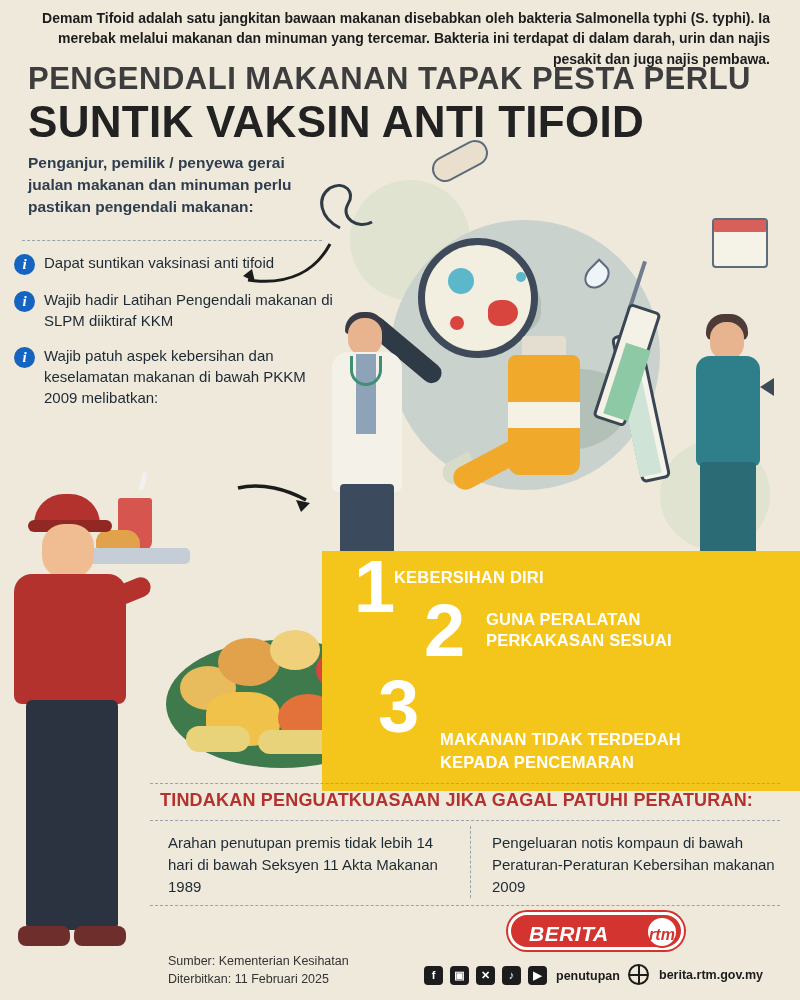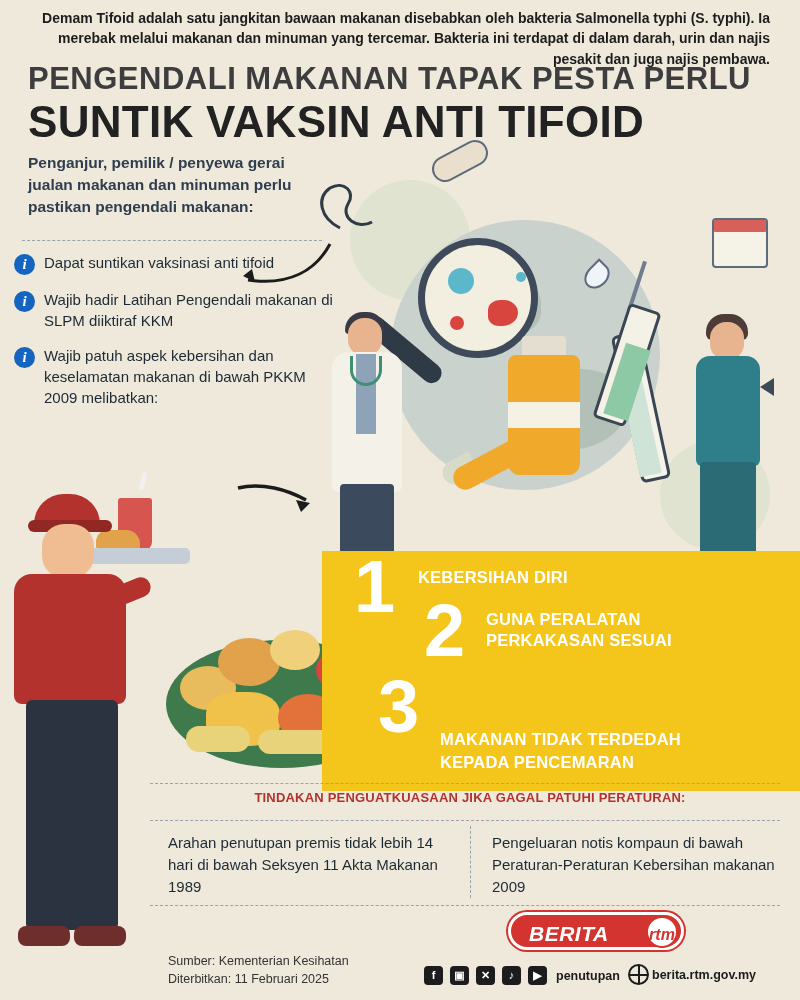--- a/index.html
+++ b/index.html
@@ -271,22 +271,22 @@
     font-weight: 800;
     color: #fff;
     line-height: 1.25;
     letter-spacing: .2px;
   }
 
   
   .enf-title {
     position: absolute;
     left: 160px; top: 790px; width: 620px;
-    text-align: center;
-    font-size: 13px;
+    text-align: left;
+    font-size: 18px;
     font-weight: 800;
     color: #b4322e;
     letter-spacing: .2px;
   }
   .enf-col {
     position: absolute;
     font-size: 15px;
     line-height: 1.45;
     color: #1d2a33;
   }
@@ -350,21 +350,21 @@
     color: #fff;
     font-size: 11px;
     line-height: 19px;
     text-align: center;
     font-weight: 700;
   }
   .shandle { font-size: 12.5px; font-weight: 700; color: #1c1c1c; margin-left: 2px; }
   .web {
     position: absolute;
     left: 628px; top: 964px;
-    display: flex; align-items: center; gap: 3px;
+    display: flex; align-items: center; gap: 10px;
   }
   .globe-ico {
     width: 21px; height: 21px; border-radius: 50%;
     border: 2px solid #1c1c1c;
     position: relative;
   }
   .globe-ico::before {
     content: ""; position: absolute; left: 50%; top: 0; width: 0; height: 100%;
     border-left: 2px solid #1c1c1c; transform: translateX(-1px);
   }
@@ -480,21 +480,21 @@
     <div class="food" style="left:176px;top:62px;width:40px;height:36px;background:#7c4a2d;"></div>
     <div class="food" style="left:40px;top:74px;width:74px;height:54px;background:#f0c24a;border-radius:40%;"></div>
     <div class="food" style="left:112px;top:76px;width:60px;height:48px;background:#e2713a;"></div>
     <div class="food" style="left:20px;top:108px;width:64px;height:26px;background:#e8d27a;border-radius:14px;"></div>
     <div class="food" style="left:92px;top:112px;width:76px;height:24px;background:#e8d27a;border-radius:12px;"></div>
     <div class="food" style="left:158px;top:100px;width:54px;height:30px;background:#cf6a36;border-radius:14px;"></div>
   </div>
 
   <div class="ypanel">
     <div class="numch" style="left:32px;top:4px;">1</div>
-    <div class="steptxt" style="left:96px;top:16px;">KEBERSIHAN DIRI</div>
+    <div class="steptxt" style="left:72px;top:16px;">KEBERSIHAN DIRI</div>
 
     <div class="numch" style="left:102px;top:48px;">2</div>
     <div class="steptxt" style="left:164px;top:58px;">GUNA PERALATAN</div>
     <div class="steptxt" style="left:164px;top:79px;">PERKAKASAN SESUAI</div>
 
     <div class="numch" style="left:56px;top:124px;">3</div>
     <div class="steptxt" style="left:118px;top:178px;">MAKANAN TIDAK TERDEDAH</div>
     <div class="steptxt" style="left:118px;top:201px;">KEPADA PENCEMARAN</div>
   </div>
 

